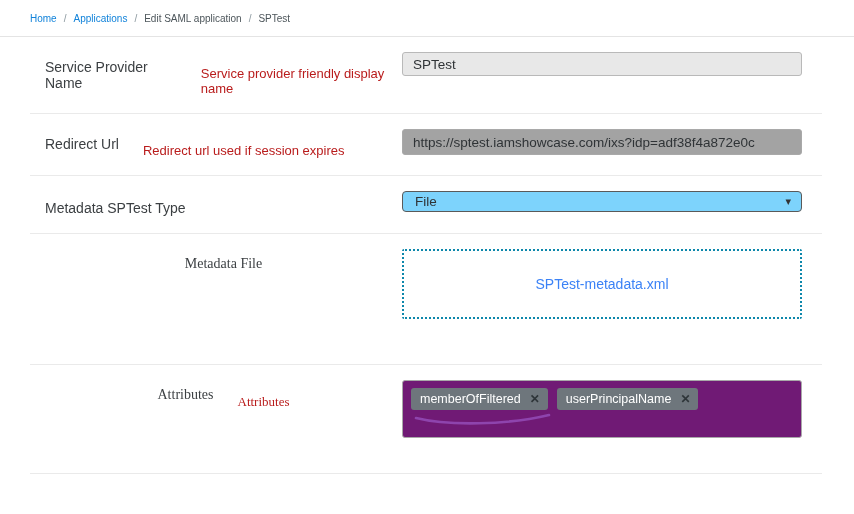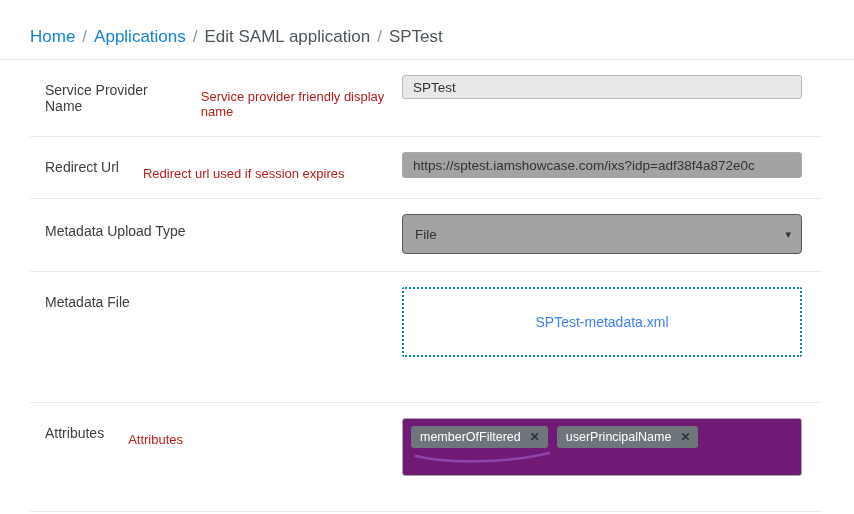--- a/index.html
+++ b/index.html
@@ -8,22 +8,22 @@
     font-family: "Liberation Sans", sans-serif;
     background: #ffffff;
     color: #3c3c3c;
     overflow: hidden;
   }
   
   .breadcrumb {
     display: flex;
     align-items: center;
     gap: 7px;
-    padding: 27px 0 12px 30px;
-    font-size: 17px;
+    padding: 13px 0 12px 30px;
+    font-size: 10px;
     border-bottom: 1px solid #e4e4e4;
     background: #fff;
   }
   .breadcrumb a {
     color: #1283da;
     text-decoration: none;
     cursor: pointer;
   }
   .breadcrumb .sep { color: #8d9aa0; }
   .breadcrumb .crumb-text { color: #4c555a; }
@@ -38,21 +38,21 @@
   }
   .form-row:first-child { border-top: none; }
   .label-col {
     flex: 1;
     padding-left: 15px;
     padding-top: 7px;
     display: flex;
     flex-direction: row;
     gap: 24px;
   }
-  .label-col.spread { justify-content: flex-start; }
+  .label-col.spread { justify-content: center; font-family: Liberation Serif, serif; }
   .field-col { width: 400px; margin-right: 20px; position: relative; }
   .field-label { font-size: 14px; color: #3b3f42; }
   .field-help { font-size: 13px; color: #b91c1c; margin-top: 7px; }
 
   
   .text-input {
     width: 100%;
     height: 26px;
     border: 1px solid #a9a9a9;
     border-radius: 3px;
@@ -67,31 +67,31 @@
   }
   .text-input.gray {
     background: #e8e8e8;
     border-color: #b9b9b9;
     height: 24px;
   }
 
   
   .select-box {
     width: 100%;
-    height: 40px;
+    height: 21px;
     border: 1px solid #5a5a5a;
     border-radius: 4px;
     display: flex;
     align-items: center;
     justify-content: space-between;
     padding: 0 10px 0 12px;
     font-size: 13.5px;
     color: #2f3336;
     cursor: pointer;
-    background: #a3a3a3;
+    background: #7dd3fc;
   }
   .select-caret { font-size: 11px; color: #333; line-height: 1; }
 
   
   .dropzone {
     width: 100%;
     height: 70px;
     border: 2px dotted #0d87ab;
     border-radius: 2px;
     display: flex;
@@ -172,21 +172,21 @@
       <div class="field-label">Redirect Url</div>
       <div class="field-help">Redirect url used if session expires</div>
     </div>
     <div class="field-col">
       <input class="text-input" type="text" value="https://sptest.iamshowcase.com/ixs?idp=adf38f4a872e0c" style="">
     </div>
   </div>
 
   <div class="form-row">
     <div class="label-col" style="padding-top:9px;">
-      <div class="field-label">Metadata Upload Type</div>
+      <div class="field-label">Metadata SPTest Type</div>
     </div>
     <div class="field-col">
       <div class="select-box">
         <span>File</span>
         <span class="select-caret">▾</span>
       </div>
     </div>
   </div>
 
   <div class="form-row row-metadata-file">

